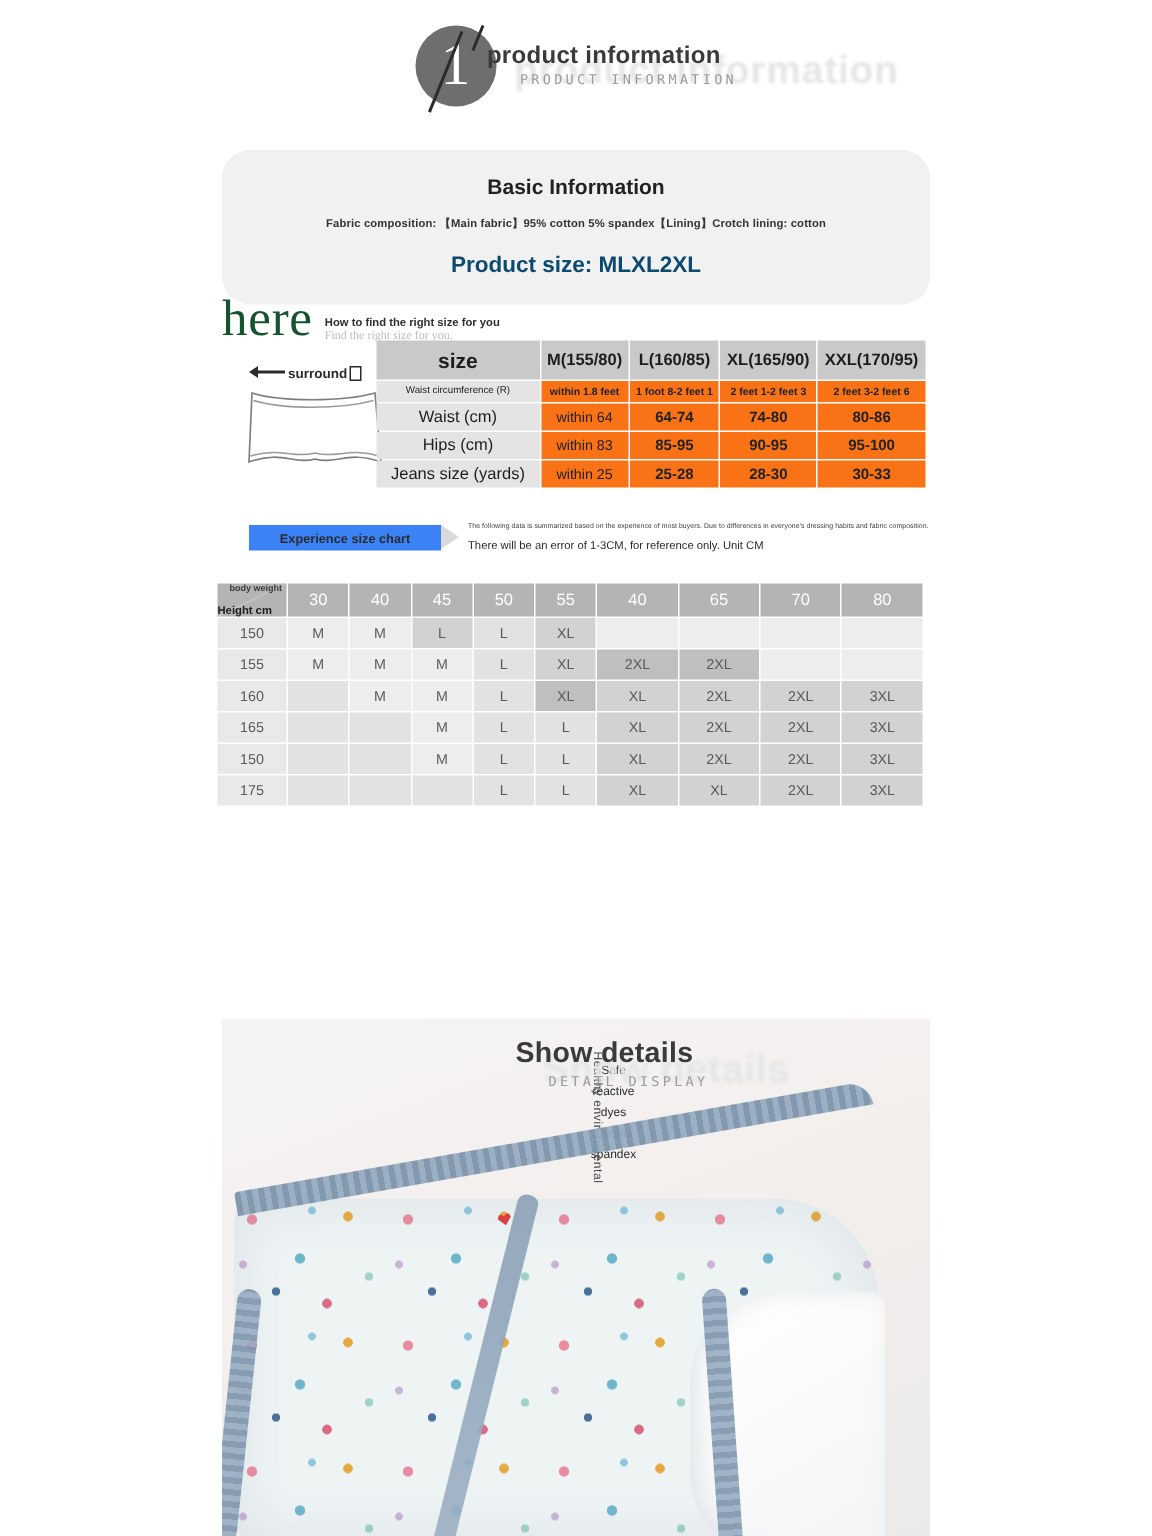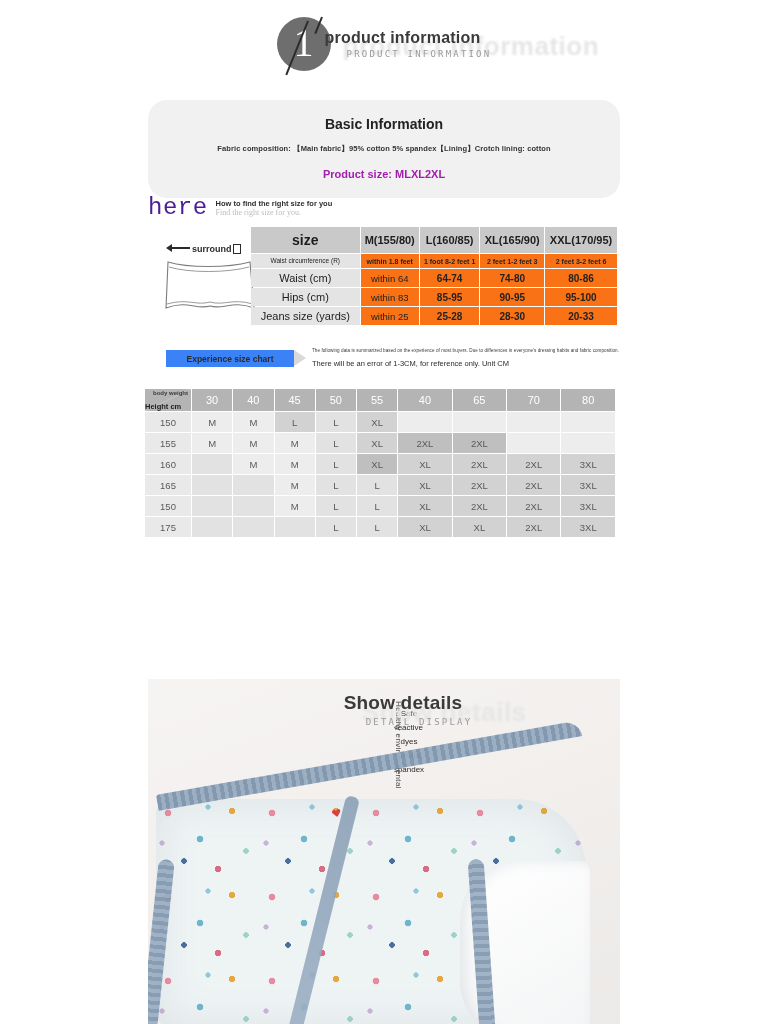--- a/index.html
+++ b/index.html
@@ -32,27 +32,27 @@
     font-family:"DejaVu Sans Mono", monospace;margin-top:3px;margin-left:22px;}
   .ghost{position:absolute;left:66px;top:14px;font-size:26px;font-weight:bold;
     color:#e6e6e6;letter-spacing:.5px;z-index:1;white-space:nowrap;
     filter:blur(1.2px);}
 
   
   .grayblock{background:#f1f1f1;text-align:center;}
   .bi-title{font-size:14px;font-weight:bold;color:#222;padding-top:16px;}
   .bi-fabric{font-size:7.5px;font-weight:bold;color:#333;padding-top:12px;
     letter-spacing:.1px;}
-  .bi-size{font-size:11px;font-weight:bold;color:#a21caf;padding-top:14px;
+  .bi-size{font-size:15px;font-weight:bold;color:#0c4a6e;padding-top:14px;
     padding-bottom:18px;}
 
   
   .here-row{display:flex;align-items:flex-end;padding-top:8px;}
-  .here-word{font-size:24px;color:#4c1d95;letter-spacing:.5px;
-    font-family:Liberation Mono, monospace;font-weight:400;}
+  .here-word{font-size:34px;color:#14532d;letter-spacing:.5px;
+    font-family:Liberation Serif, serif;font-weight:400;}
   .here-txt{margin-left:8px;padding-bottom:3px;}
   .here-l1{font-size:7.5px;font-weight:bold;color:#2e2e2e;line-height:1.2;}
   .here-l2{font-size:8px;color:#bdbdbd;line-height:1.3;
     font-family:"Liberation Serif",serif;}
 
   
   .illus{position:absolute;left:14px;top:58px;width:96px;}
   .surround-row{display:flex;font-size:9px;color:#2b2b2b;
     font-weight:bold;margin-left:4px;}
   .arrow{width:24px;height:8px;position:relative;margin-right:2px;}
@@ -235,21 +235,21 @@
         <td class="val reg">within 83</td>
         <td class="val">85-95</td>
         <td class="val">90-95</td>
         <td class="val">95-100</td>
       </tr>
       <tr>
         <td class="rowlab">Jeans size (yards)</td>
         <td class="val reg">within 25</td>
         <td class="val">25-28</td>
         <td class="val">28-30</td>
-        <td class="val">20-33</td>
+        <td class="val">30-33</td>
       </tr>
     </tbody>
       </table>
 
     <div class="expwrap">
       <div class="exptag">Experience size chart</div>
       <div class="exptag-tip"></div>
       <div class="expnote">
         <div class="exp-l1">The following data is summarized based on the experience of most buyers. Due to differences in everyone's dressing habits and fabric composition.</div>
         <div class="exp-l2">There will be an error of 1-3CM, for reference only. Unit CM</div>

